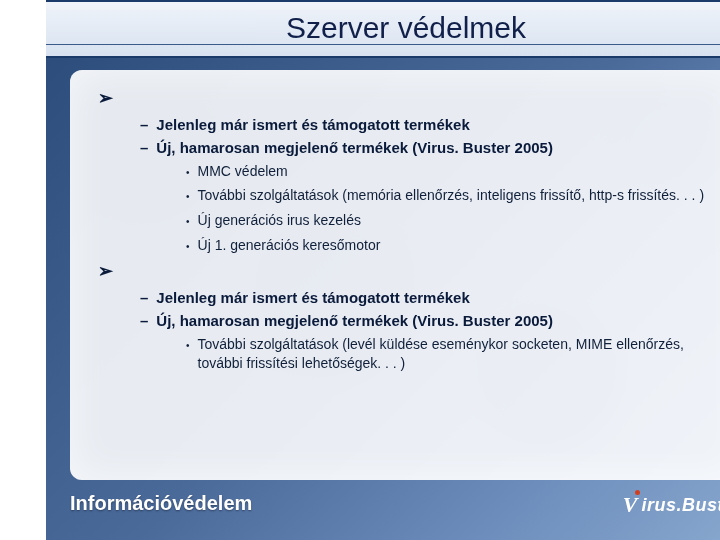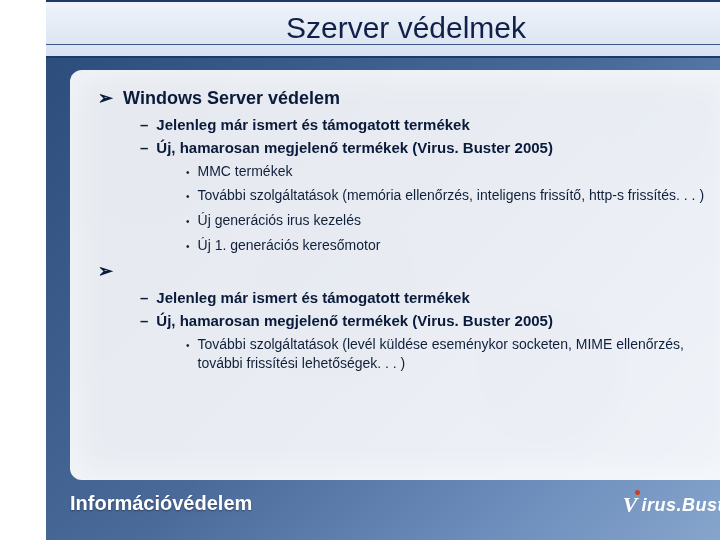--- a/index.html
+++ b/index.html
@@ -57,33 +57,32 @@
   <div class="title-bar">
     <div class="title-line top"></div>
     <div class="title-text">Szerver védelmek</div>
     <div class="title-line mid"></div>
   </div>
 
   <div class="content">
 
     <div class="lvl1">
       <span class="mark">➢</span>
-      <span>Windows Server védelem</span>
     </div>
     <div class="lvl2">
       <span class="mark">–</span>
       <span>Jelenleg már ismert és támogatott termékek</span>
     </div>
     <div class="lvl2">
       <span class="mark">–</span>
       <span>Új, hamarosan megjelenő termékek (Virus. Buster 2005)</span>
     </div>
     <div class="lvl3">
       <span class="mark">•</span>
-      <span>MMC termékek</span>
+      <span>MMC védelem</span>
     </div>
     <div class="lvl3">
       <span class="mark">•</span>
       <span>További szolgáltatások (memória ellenőrzés, inteligens frissítő, http-s frissítés. . . )</span>
     </div>
     <div class="lvl3">
       <span class="mark">•</span>
       <span>Új generációs irus kezelés</span>
     </div>
     <div class="lvl3">

